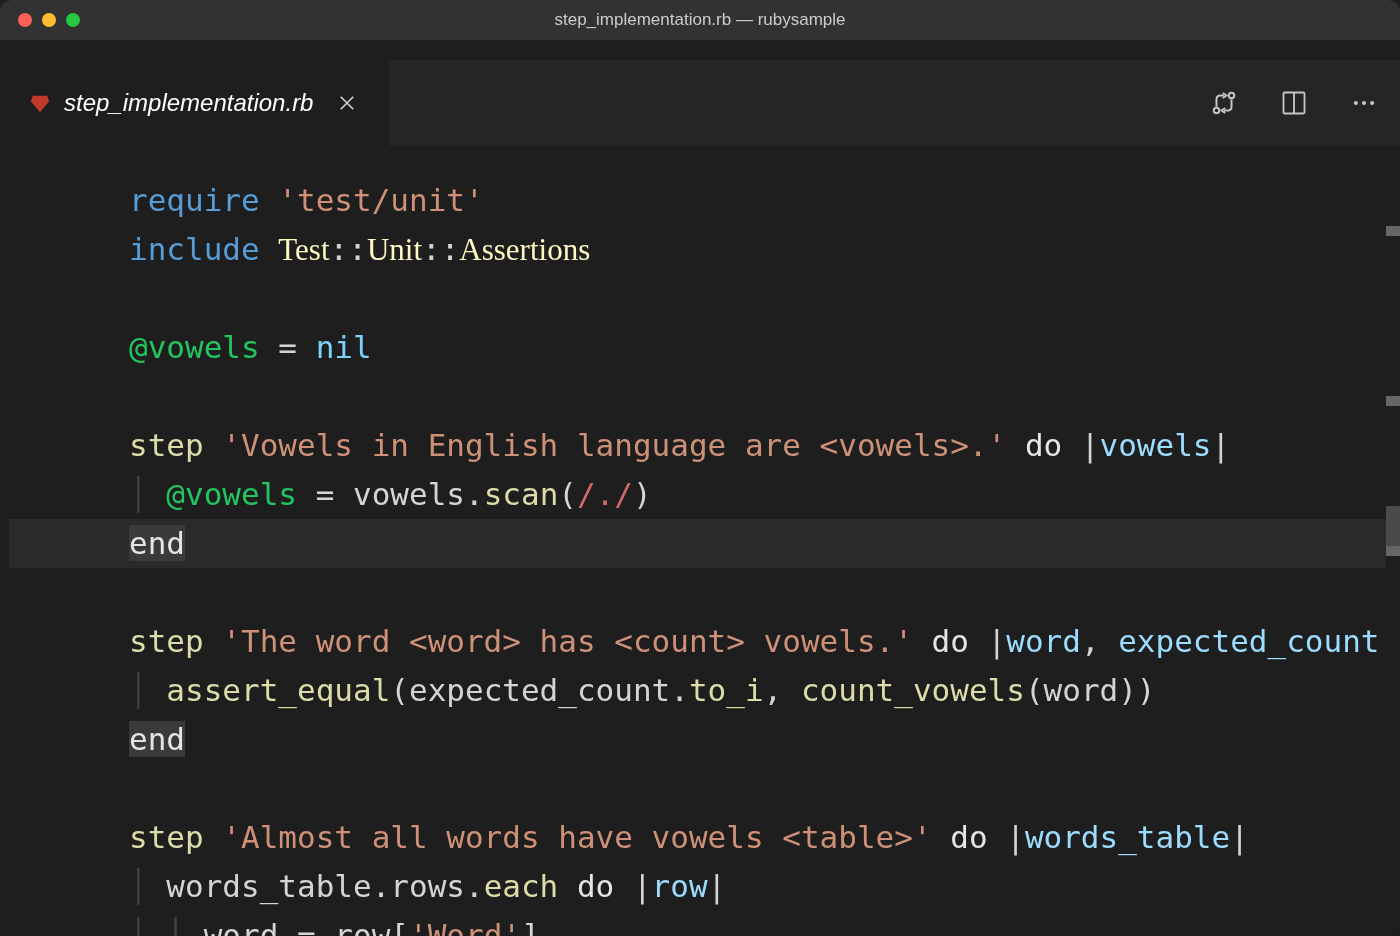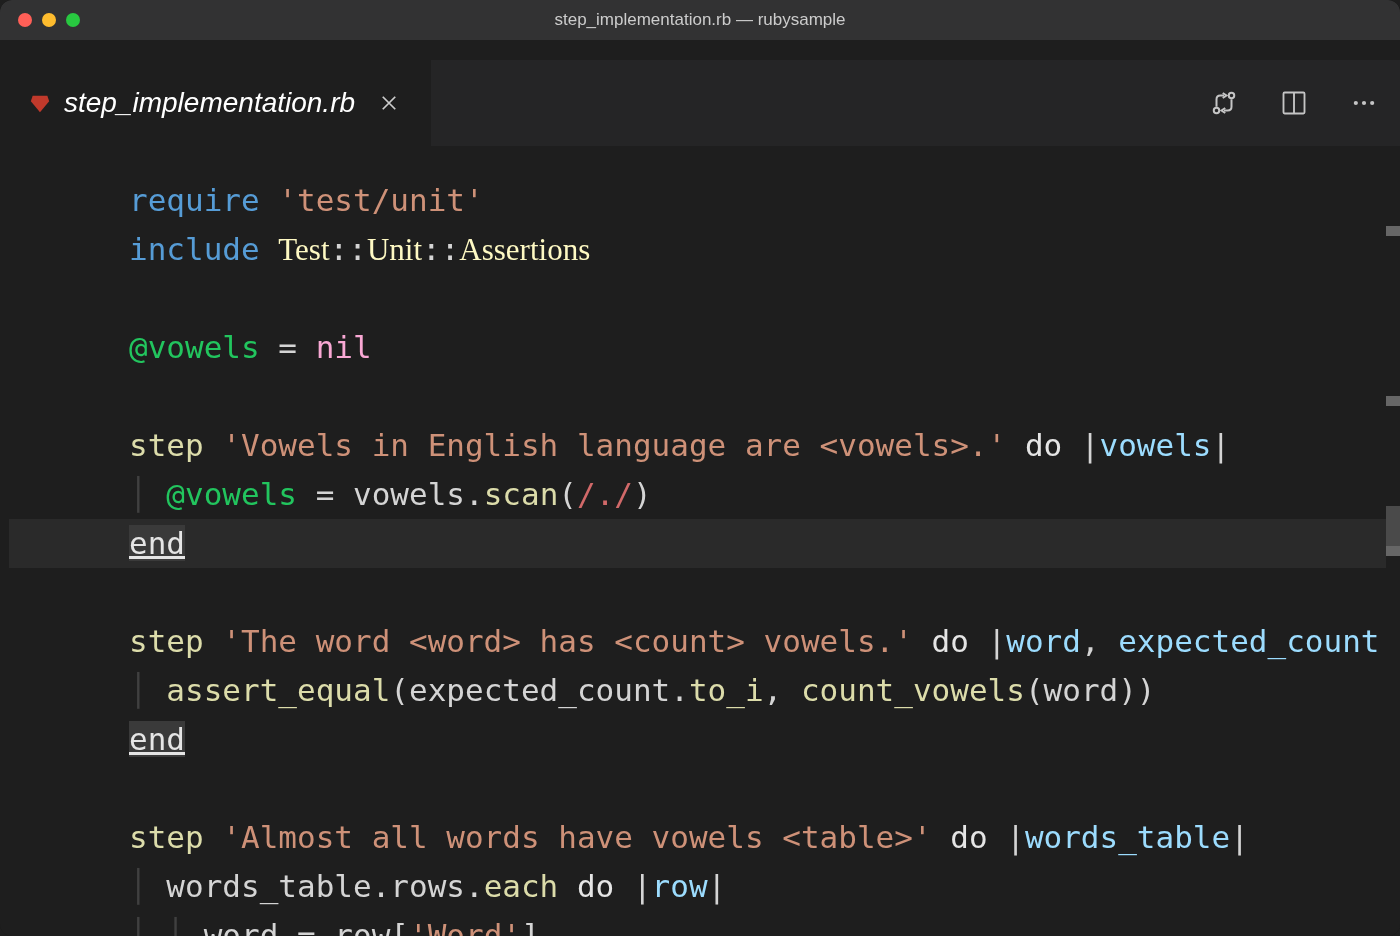--- a/index.html
+++ b/index.html
@@ -72,21 +72,21 @@
   display: flex;
   align-items: center;
   justify-content: center;
 }
 .ruby-icon {
   width: 22px;
   height: 22px;
 }
 .tab-label {
   color: #ffffff;
-  font-size: 28px;
+  font-size: 24px;
   font-style: italic;
   font-weight: 500;
 }
 .tab-close {
   color: #cccccc;
   font-size: 26px;
   margin-left: 8px;
   cursor: pointer;
   width: 28px;
   height: 28px;
@@ -139,25 +139,25 @@
 .code-content {
   position: relative;
   z-index: 1;
 }
 .tok-keyword { color: #e5e5e5; }
 .tok-include { color: #569cd6; }
 .tok-string { color: #ce9178; }
 .tok-class { color: #fef9c3; font-family: Liberation Serif, serif; }
 .tok-func { color: #dcdcaa; }
 .tok-var { color: #9cdcfe; }
-.tok-const { color: #f9a8d4; }
+.tok-const { color: #7dd3fc; }
 .tok-regex { color: #d16969; }
 .tok-punct { color: #d4d4d4; }
 .tok-ivar { color: #22c55e; }
-.end-hl { background: #3a3a3a; text-decoration: underline; }
+.end-hl { background: #3a3a3a; }
 .indent-guide { color: #404040; }
 .minimap {
   position: absolute;
   right: 0;
   top: 0;
   width: 14px;
   height: 100%;
   background: #1e1e1e;
 }
 .minimap-mark {

